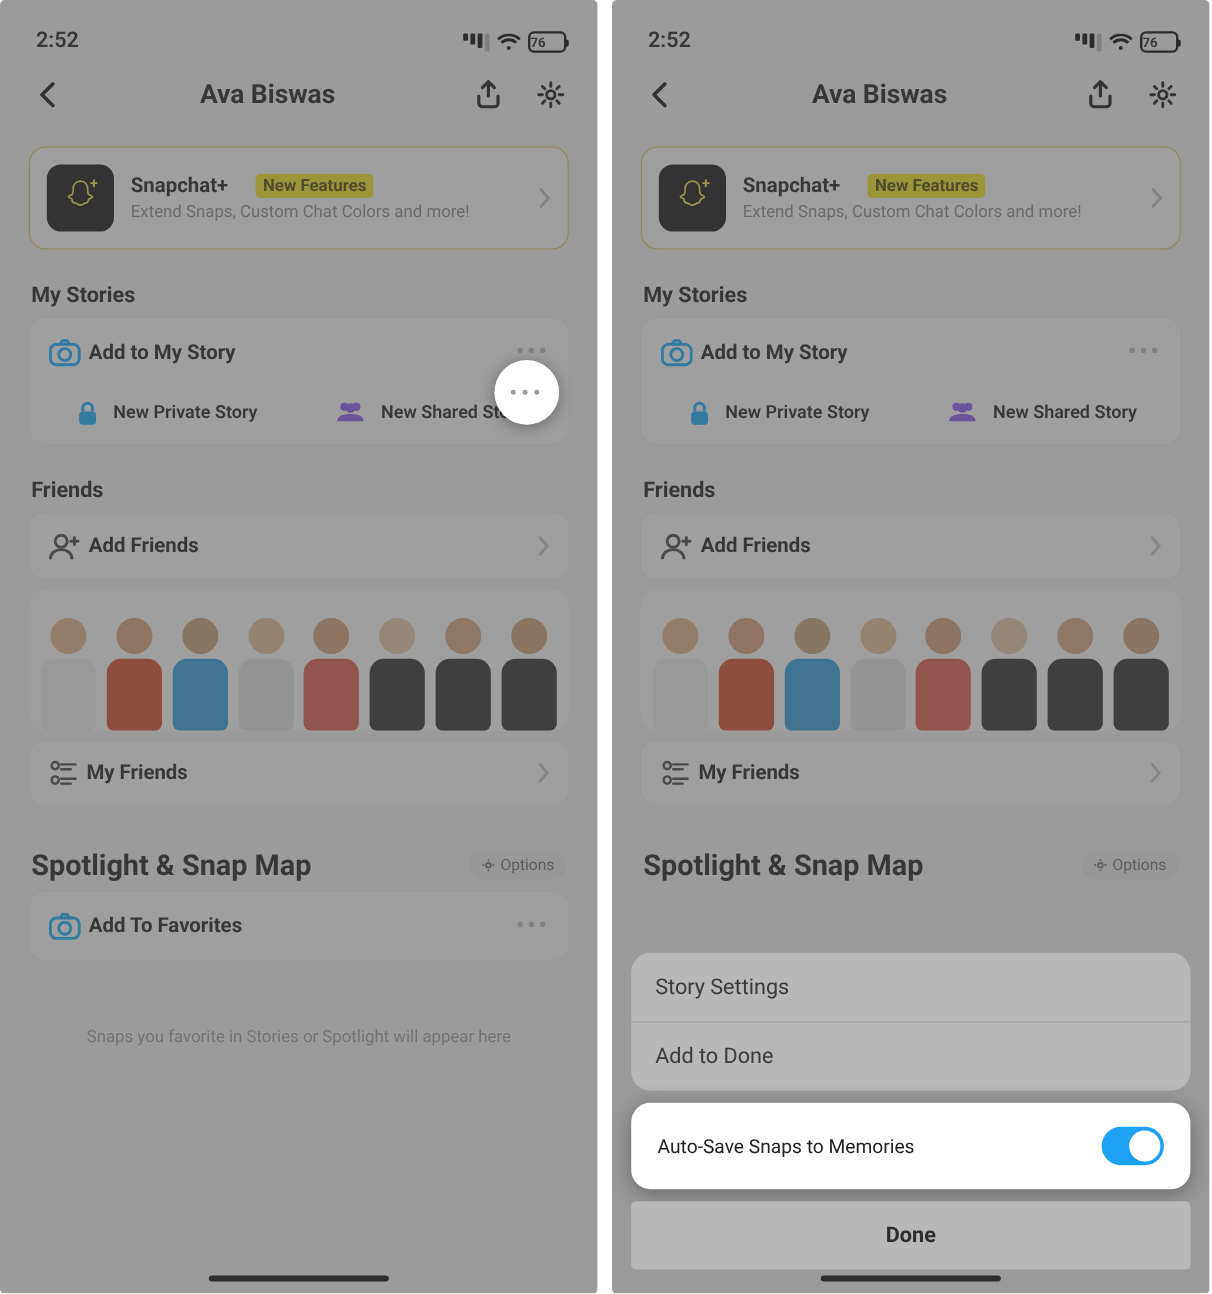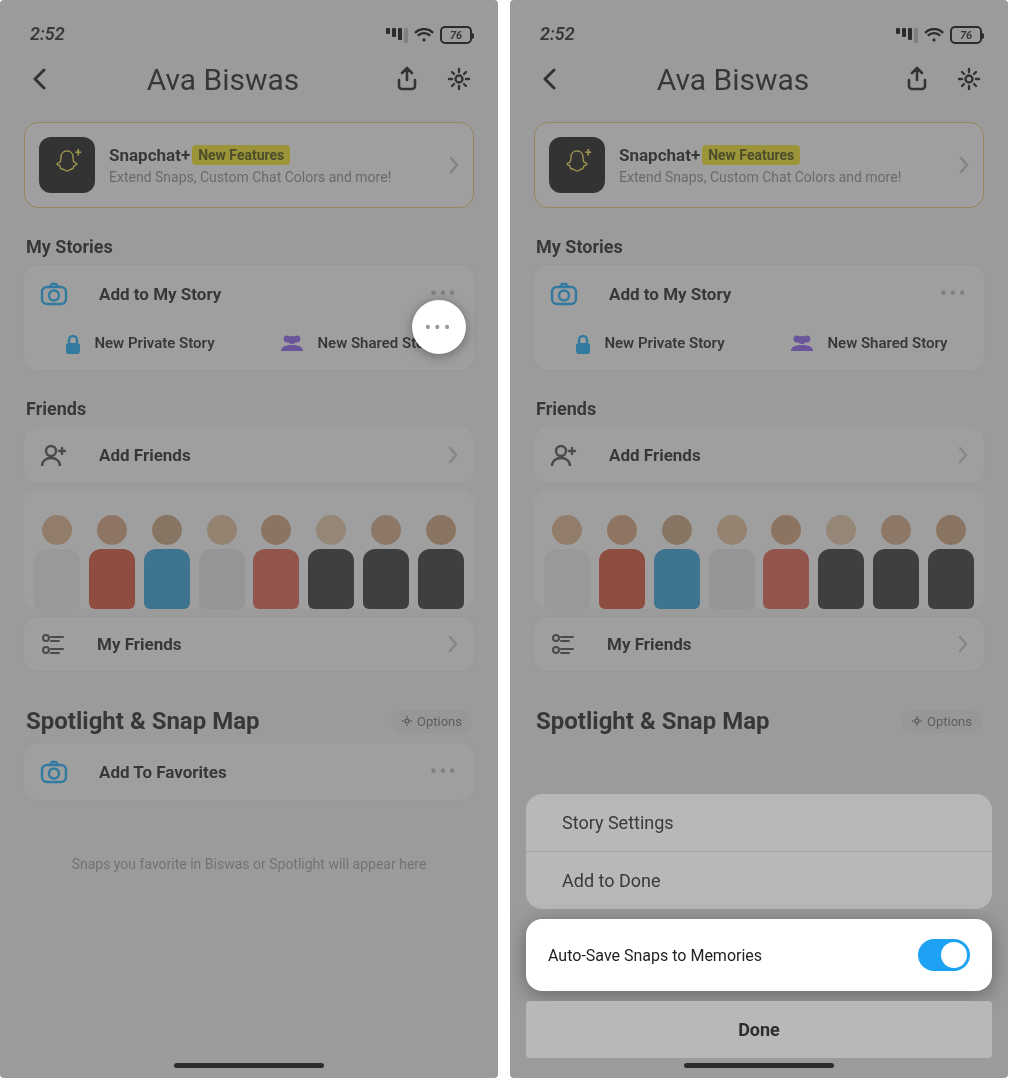--- a/index.html
+++ b/index.html
@@ -1,44 +1,44 @@
 <!DOCTYPE html>
 <html><head>
 <meta charset="utf-8">
 <style>
   *{box-sizing:border-box;margin:0;padding:0;font-family:-apple-system,BlinkMacSystemFont,"Segoe UI",Roboto,Helvetica,Arial,sans-serif;}
   body{background:#fff;width:1010px;height:1078px;display:flex;gap:12px;}
   .phone{width:498px;height:1078px;background:#f7f7f7;position:relative;border-radius:4px;overflow:hidden;color:#1a1a1a;}
   .dim{position:absolute;inset:0;background:rgba(80,80,80,.55);pointer-events:none;z-index:30;}
   
-  .status{height:46px;display:flex;align-items:flex-end;justify-content:space-between;padding:0 26px 2px 30px;font-weight:600;font-size:18px;font-style:italic;}
+  .status{height:46px;display:flex;align-items:flex-end;justify-content:space-between;padding:0 26px 2px 30px;font-weight:600;font-size:18px;}
   .status .right{display:flex;align-items:center;gap:6px;}
   .sig,.wifi{display:inline-flex;}
   .sig span{width:4px;background:#000;margin-left:2px;border-radius:1px;}
   .sig span:nth-child(1){height:6px}.sig span:nth-child(2){height:9px}.sig span:nth-child(3){height:12px}.sig span:nth-child(4){height:15px;background:#bbb}
-  .batt{border:2px solid #000;border-radius:5px;width:32px;height:18px;display:flex;align-items:center;justify-content:center;font-size:11px;font-weight:700;position:relative;}
+  .batt{border:2px solid #000;border-radius:5px;width:32px;height:18px;display:flex;align-items:center;font-size:11px;font-weight:700;position:relative;}
   .batt::after{content:"";position:absolute;right:-4px;top:5px;width:3px;height:6px;background:#000;border-radius:0 2px 2px 0;}
   
   .header{height:66px;display:flex;align-items:center;justify-content:space-between;padding:0 22px;}
-  .header h1{font-size:30px;font-weight:400;}
+  .header h1{font-size:22px;font-weight:700;}
   .hicons{display:flex;gap:18px;}
   .iconbtn{width:34px;height:34px;display:flex;align-items:center;justify-content:center;}
   
   .promo{margin:10px 24px 0;border:1.5px solid #E6C86A;border-radius:14px;padding:14px 14px;display:flex;align-items:center;gap:14px;position:relative;background:#fff;}
   .promo .thumb{width:56px;height:56px;border-radius:12px;background:#111;display:flex;align-items:center;justify-content:center;}
   .promo .ptxt{flex:1}
-  .promo .row1{display:flex;align-items:center;gap:2px}
+  .promo .row1{display:flex;align-items:center;gap:23px}
   .promo .title{font-weight:700;font-size:17px}
   .badge{background:#F8E71C;color:#4a4a00;font-size:14px;font-weight:700;padding:2px 6px;border-radius:4px;}
   .promo .sub{color:#8a8a8a;font-size:14px;margin-top:4px}
   .chev{color:#bdbdbd}
   
   .sect{margin:28px 26px 0;font-weight:700;font-size:18px}
   .card{margin:8px 24px 0;background:#fff;border-radius:14px;padding:0 6px;box-shadow:0 0 0 1px rgba(0,0,0,.03)}
-  .row{display:flex;align-items:center;gap:31px;padding:16px 10px;position:relative}
+  .row{display:flex;align-items:center;gap:6px;padding:16px 10px;position:relative}
   .row .lab{font-weight:700;font-size:17px;flex:1}
   .row .more{color:#bdbdbd;font-size:22px;letter-spacing:2px}
   .dualrow{display:flex;padding:12px 0 14px}
   .dualrow .half{flex:1;display:flex;align-items:flex-start;justify-content:center;gap:12px;font-weight:600;font-size:15px}
   .chevsm{color:#c8c8c8}
   
   .avatars{margin:8px 24px 0;background:#fff;border-radius:14px;height:118px;display:flex;align-items:flex-end;justify-content:space-around;padding:0 6px;overflow:hidden}
   .avatar{width:50px;height:100px;border-radius:8px;position:relative}
   .avatar .head{width:30px;height:30px;border-radius:50%;position:absolute;top:6px;left:10px}
   .avatar .body{position:absolute;bottom:0;left:2px;width:46px;height:60px;border-radius:12px 12px 6px 6px}
@@ -46,21 +46,21 @@
   .sectrow{display:flex;align-items:center;justify-content:space-between;margin:36px 26px 0}
   .sectrow h3{font-weight:700;font-size:24px}
   .optbtn{font-size:13px;color:#6d6d6d;background:#eee;border-radius:14px;padding:4px 10px;display:flex;align-items:center;gap:4px}
   .favtxt{color:#9b9b9b;font-size:14px;text-align:center;margin-top:56px}
   .homebar{position:absolute;bottom:10px;left:50%;transform:translateX(-50%);width:150px;height:5px;border-radius:3px;background:#000}
   
   .hl-dots{position:absolute;top:300px;right:32px;width:54px;height:54px;border-radius:50%;background:#fff;display:flex;align-items:center;justify-content:center;box-shadow:0 2px 12px rgba(0,0,0,.35);z-index:50;color:#9a9a9a;font-size:20px;letter-spacing:3px}
   
   .sheet{position:absolute;left:16px;right:16px;bottom:20px;z-index:60}
   .sheetbox{background:#b8b8b8;border-radius:16px;overflow:hidden;margin-bottom:10px}
-  .sheetbox .sr{padding:18px 36px;font-size:18px;color:#3a3a3a;border-bottom:1px solid rgba(0,0,0,.12)}
+  .sheetbox .sr{padding:18px 20px;font-size:18px;color:#3a3a3a;border-bottom:1px solid rgba(0,0,0,.12)}
   .hlrow{background:#fff;border-radius:16px;padding:20px 22px;display:flex;align-items:center;justify-content:space-between;box-shadow:0 4px 20px rgba(0,0,0,.35)}
   .hlrow .t{font-size:16px;font-weight:400;color:#222}
   .toggle{width:52px;height:32px;border-radius:16px;background:#1DA1F2;position:relative}
   .toggle::after{content:"";position:absolute;right:3px;top:3px;width:26px;height:26px;border-radius:50%;background:#fff}
   .donebtn{margin-top:10px;background:#b8b8b8;border-radius:4px;text-align:center;padding:18px 0;font-weight:700;font-size:18px;color:#2d2d2d}
   
   svg{display:block}
 </style>
 </head>
 <body>
@@ -244,21 +244,21 @@
       <svg width="28" height="24" viewBox="0 0 28 24">
           <rect x="2" y="5" width="24" height="17" rx="5" stroke="#0EADFF" stroke-width="2.4" fill="none"></rect>
           <circle cx="14" cy="13.5" r="5" stroke="#0EADFF" stroke-width="2.4" fill="none"></circle>
           <path d="M10 5l2-3h4l2 3" stroke="#0EADFF" stroke-width="2.4" fill="none"></path>
         </svg>
       <span class="lab">Add To Favorites</span>
       <span class="more">•••</span>
     </div>
   </div>
 
-  <div class="favtxt">Snaps you favorite in Biswas or Spotlight will appear here</div>
+  <div class="favtxt">Snaps you favorite in Stories or Spotlight will appear here</div>
 
   <div class="homebar"></div>
 
   <div class="hl-dots">•••</div>
 </div>
 
 <div class="phone">
   <div class="dim"></div>
 
   <div class="status">

